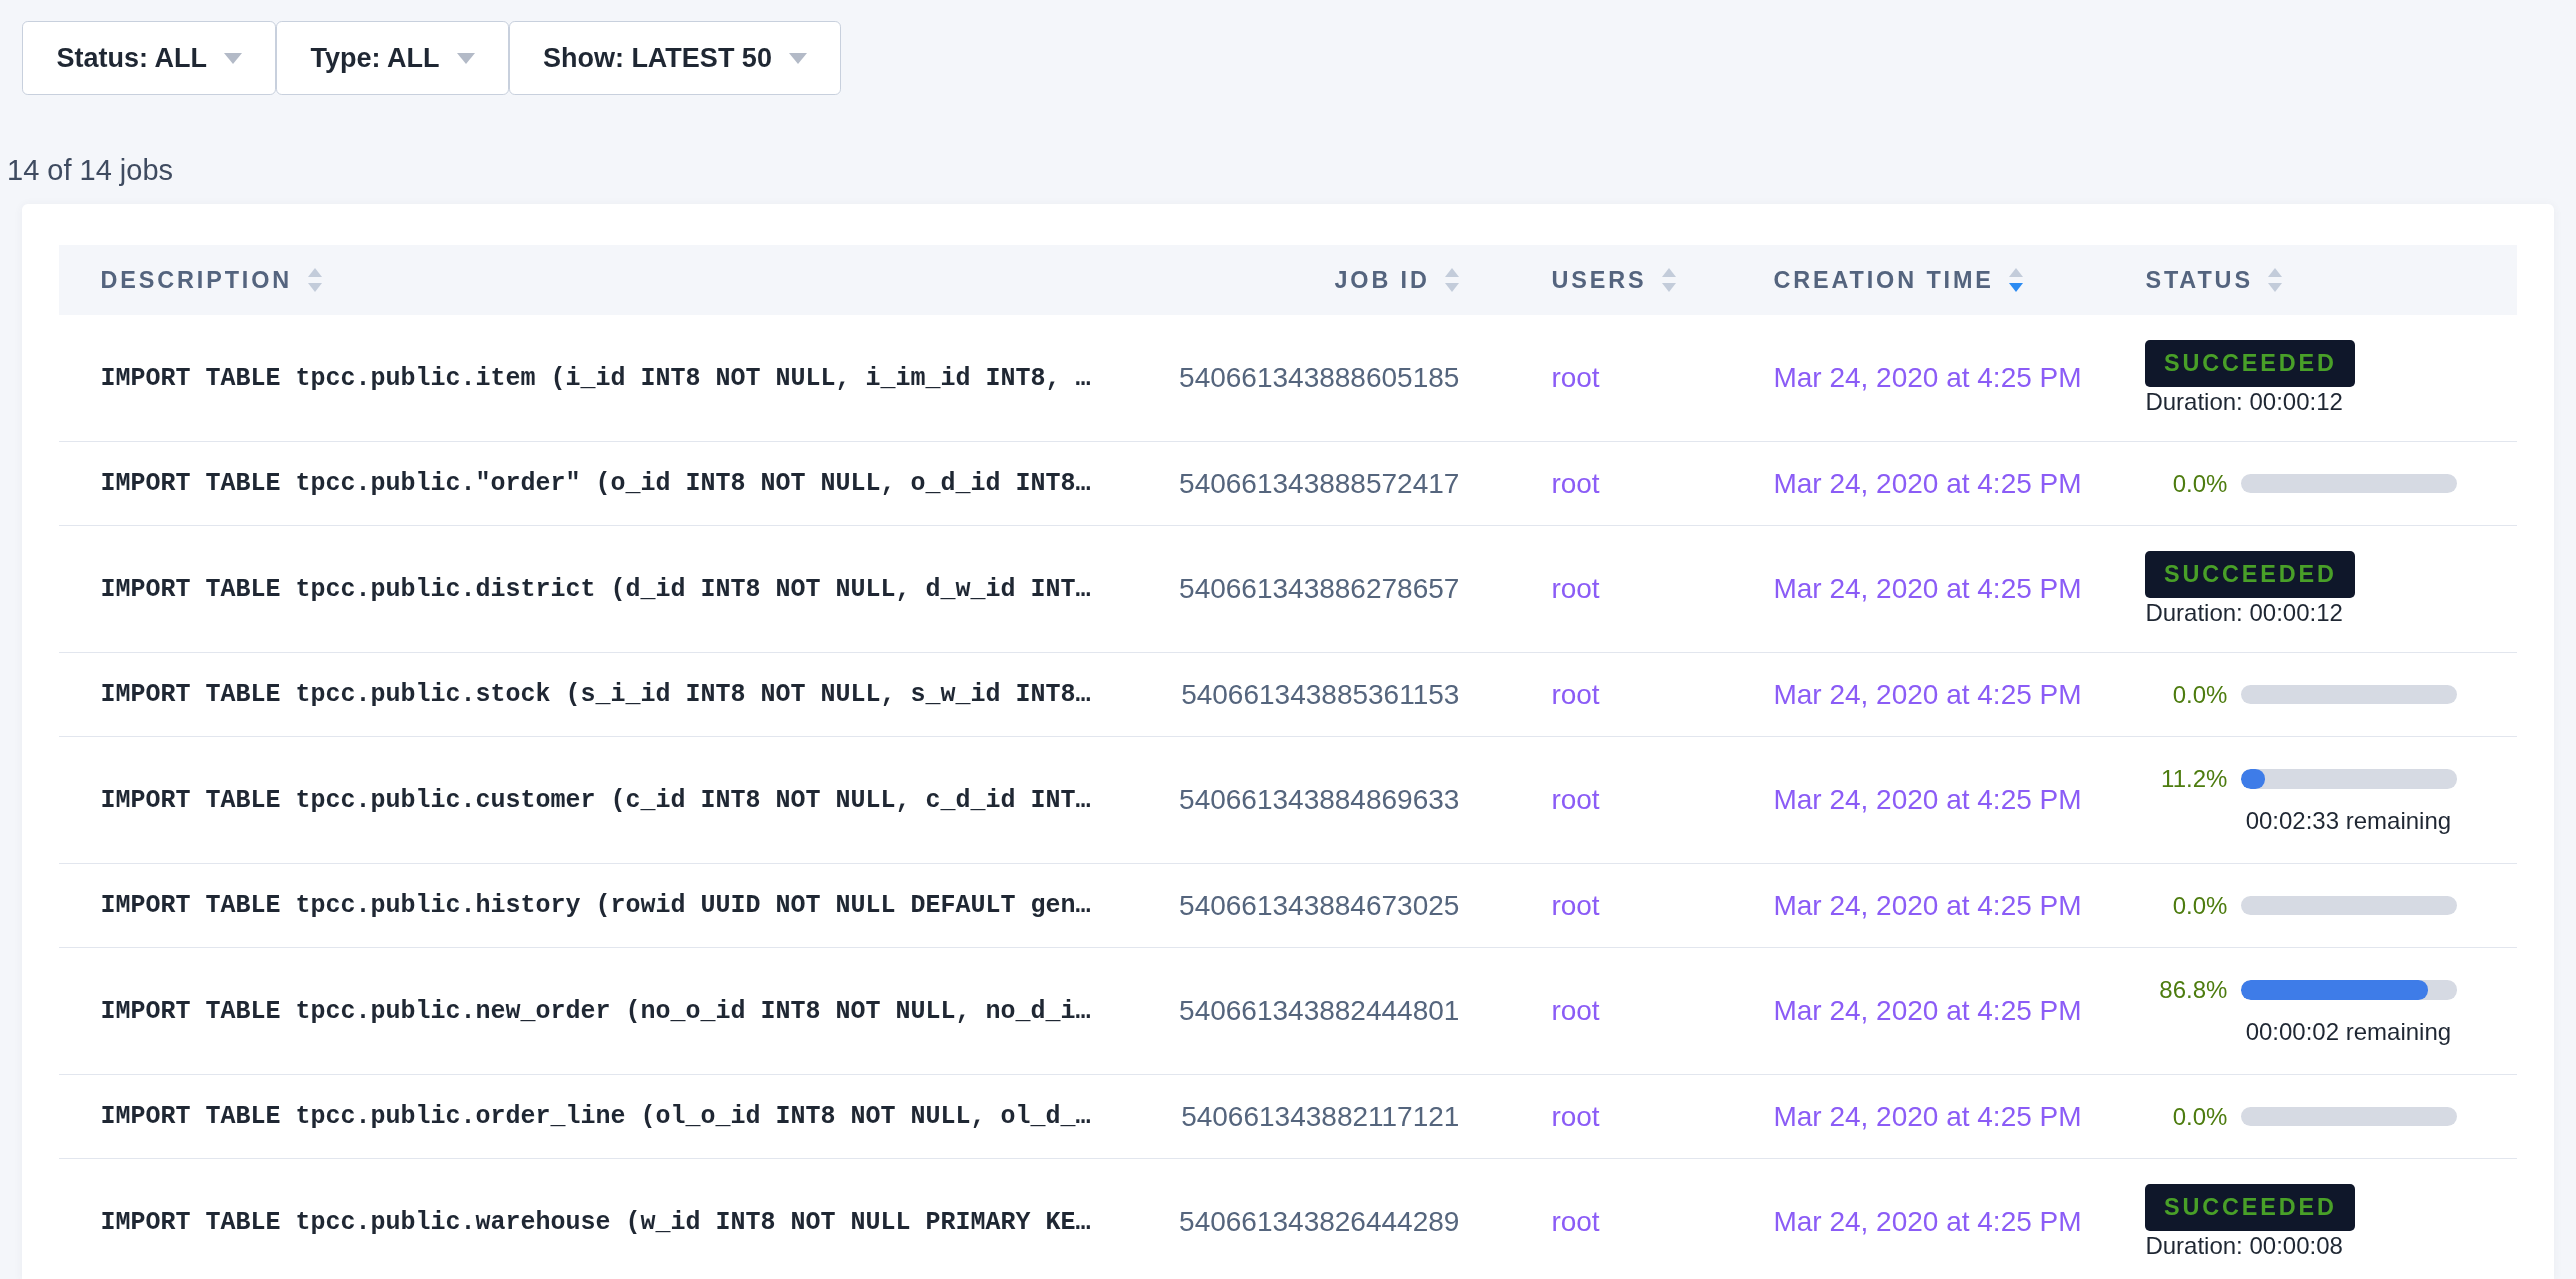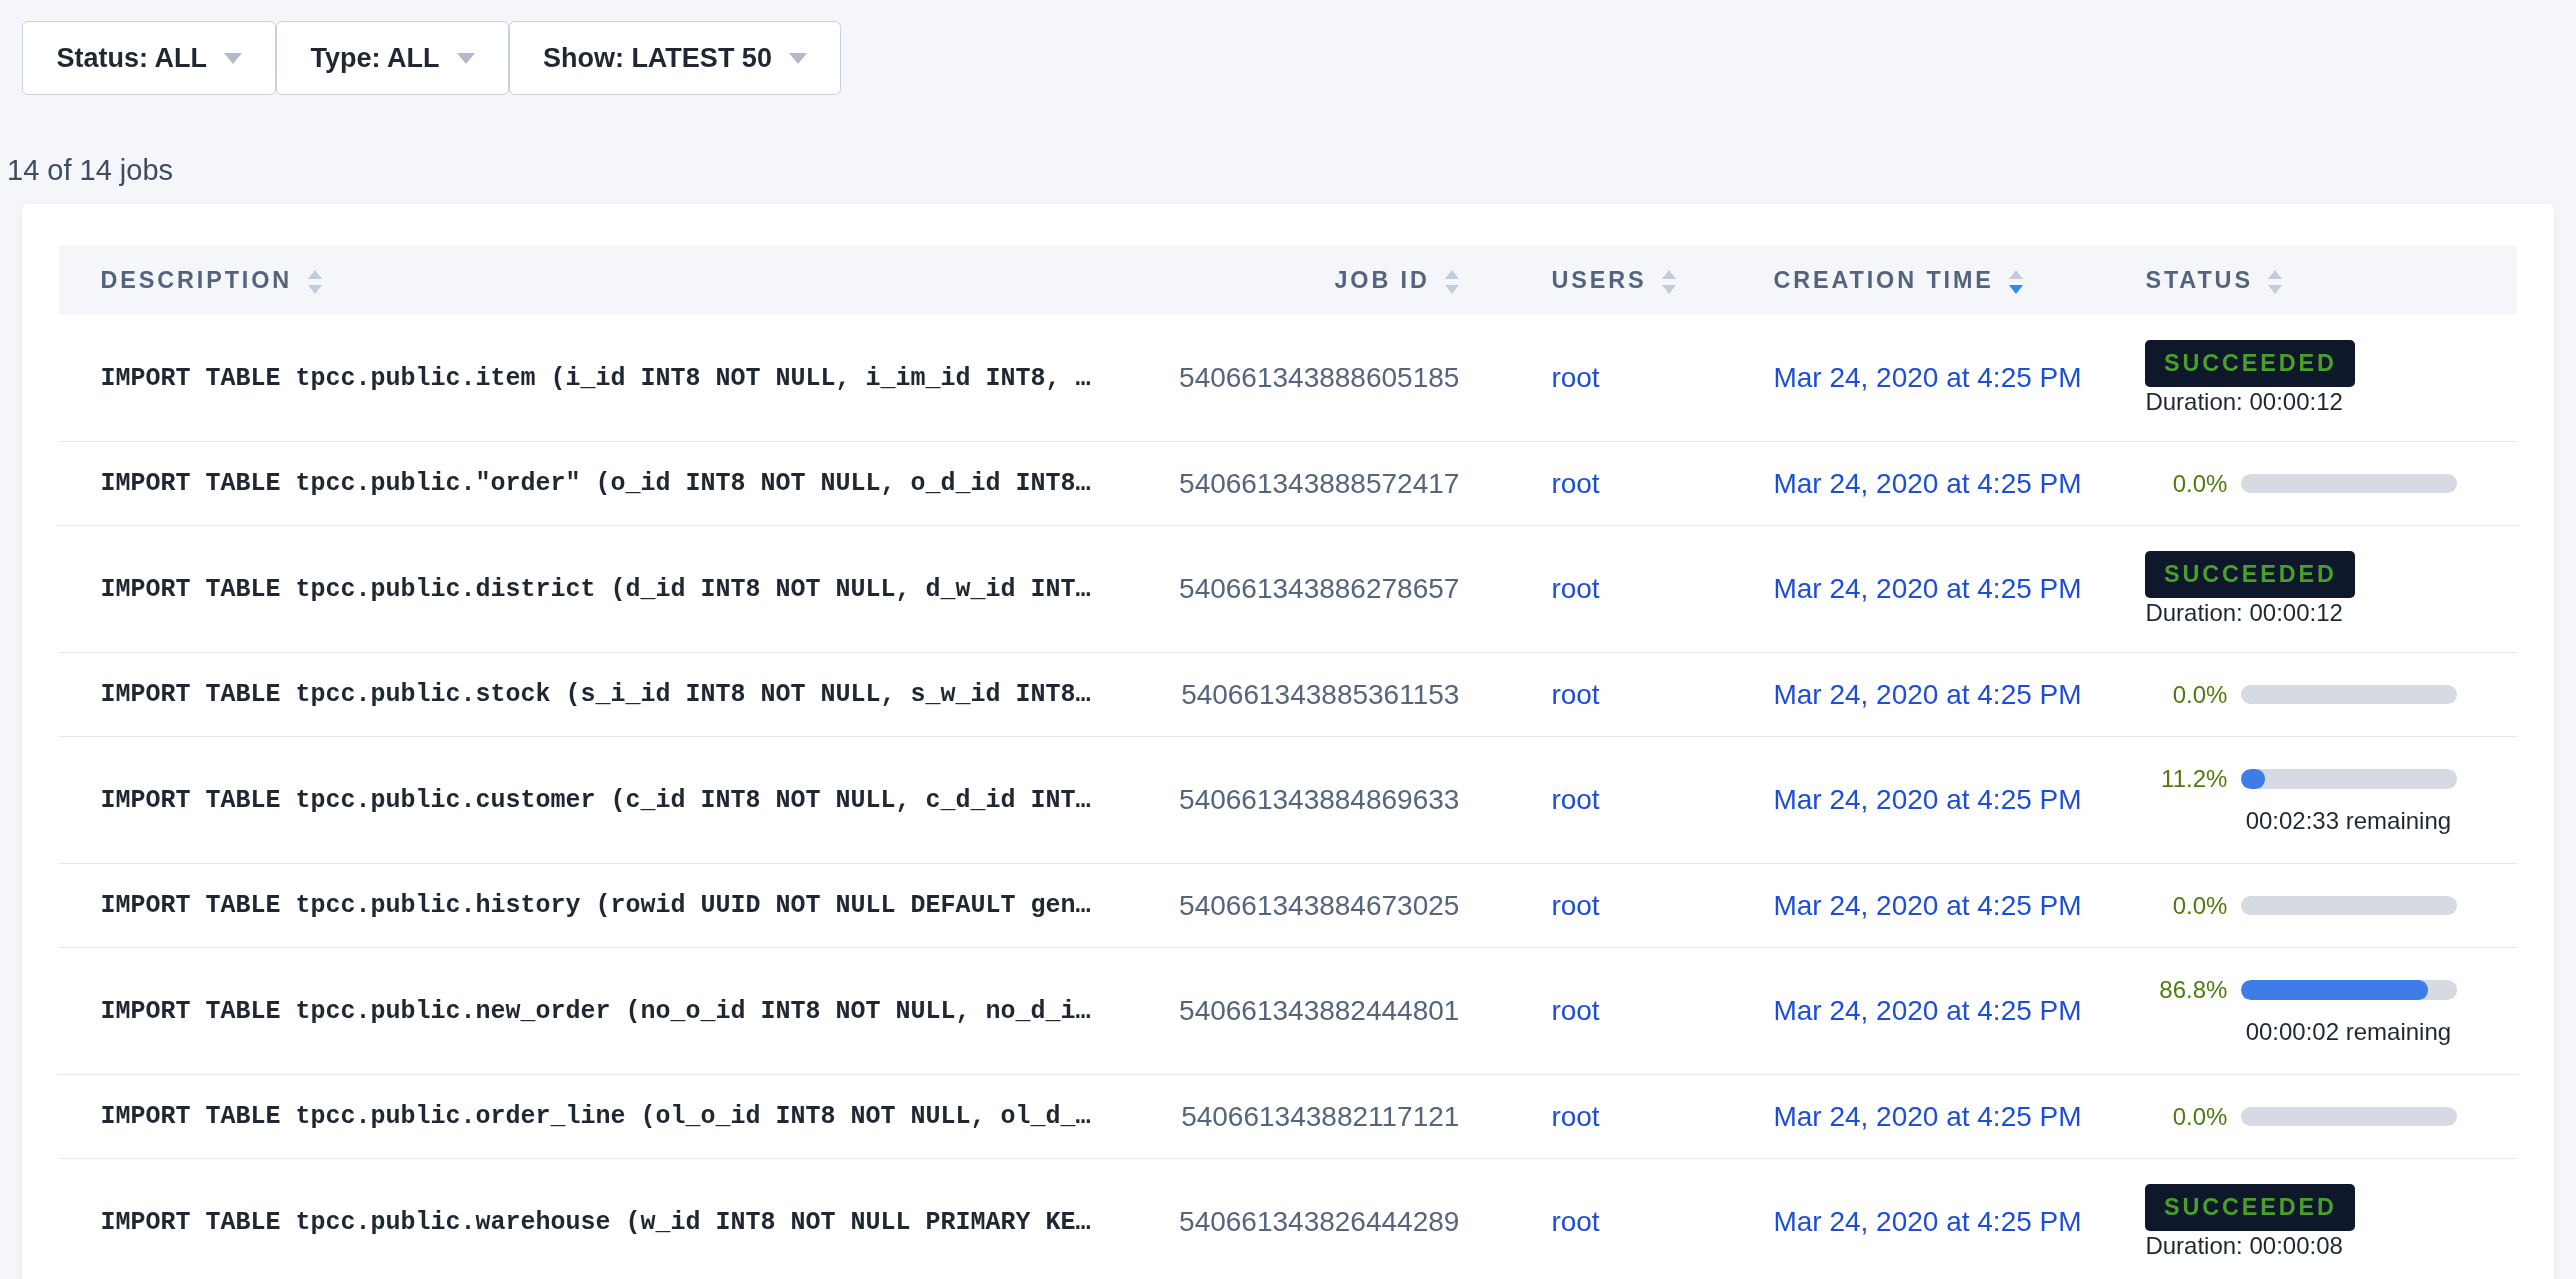--- a/index.html
+++ b/index.html
@@ -40,21 +40,21 @@
     padding:41px 37px 0 37px;
     overflow:hidden;
   }
   .grid-row {
     display:grid;
     grid-template-columns:1098px 302px 287px 370px minmax(0,1fr);
     align-items:center;
   }
   .thead { height:70px; background:#f4f6fa; }
   .th {
-    display:flex; align-items:flex-end;
+    display:flex; align-items:center;
     font-size:23.4px; font-weight:bold; letter-spacing:2.9px;
     color:#54647e; cursor:pointer; white-space:nowrap;
   }
   .sort { display:flex; flex-direction:column; gap:5.8px; margin-left:15.6px; }
   .tri-up   { width:0; height:0; border-left:7.8px solid transparent; border-right:7.8px solid transparent; border-bottom:9.7px solid #c3ccda; }
   .tri-down { width:0; height:0; border-left:7.8px solid transparent; border-right:7.8px solid transparent; border-top:9.7px solid #c3ccda; }
   .tri-down.active { border-top-color:#2b8bf2; }
 
   .row { border-bottom:1px solid #e2e6ee; }
   .row.tall  { height:127px; }
@@ -64,21 +64,21 @@
   .c-jobid  { justify-content:flex-end; text-align:right; }
   .c-users  { padding-left:92px; }
   .c-ctime  { padding-left:27px; }
   .c-status { padding-left:29px; }
 
   .desc {
     font-family:"Liberation Mono","DejaVu Sans Mono",monospace;
     font-weight:bold; font-size:25px; color:#1f2733; white-space:nowrap; overflow:hidden;
   }
   .jobid { font-size:28px; color:#55657d; cursor:pointer; white-space:nowrap; }
-  .user, .ctime { font-size:28px; color:#1d4ed8; white-space:nowrap; }
+  .user, .ctime { font-size:28px; color:#8b5cf6; white-space:nowrap; }
 
   
   .badge {
     display:inline-block; padding:9.7px 18.5px;
     background:#0f172a; border-radius:4.9px;
     color:#49a028; font-size:23.4px; font-weight:bold; letter-spacing:2.9px;
   }
   .duration { margin-top:1px; font-size:24px; color:#1f2733; }
 
   

